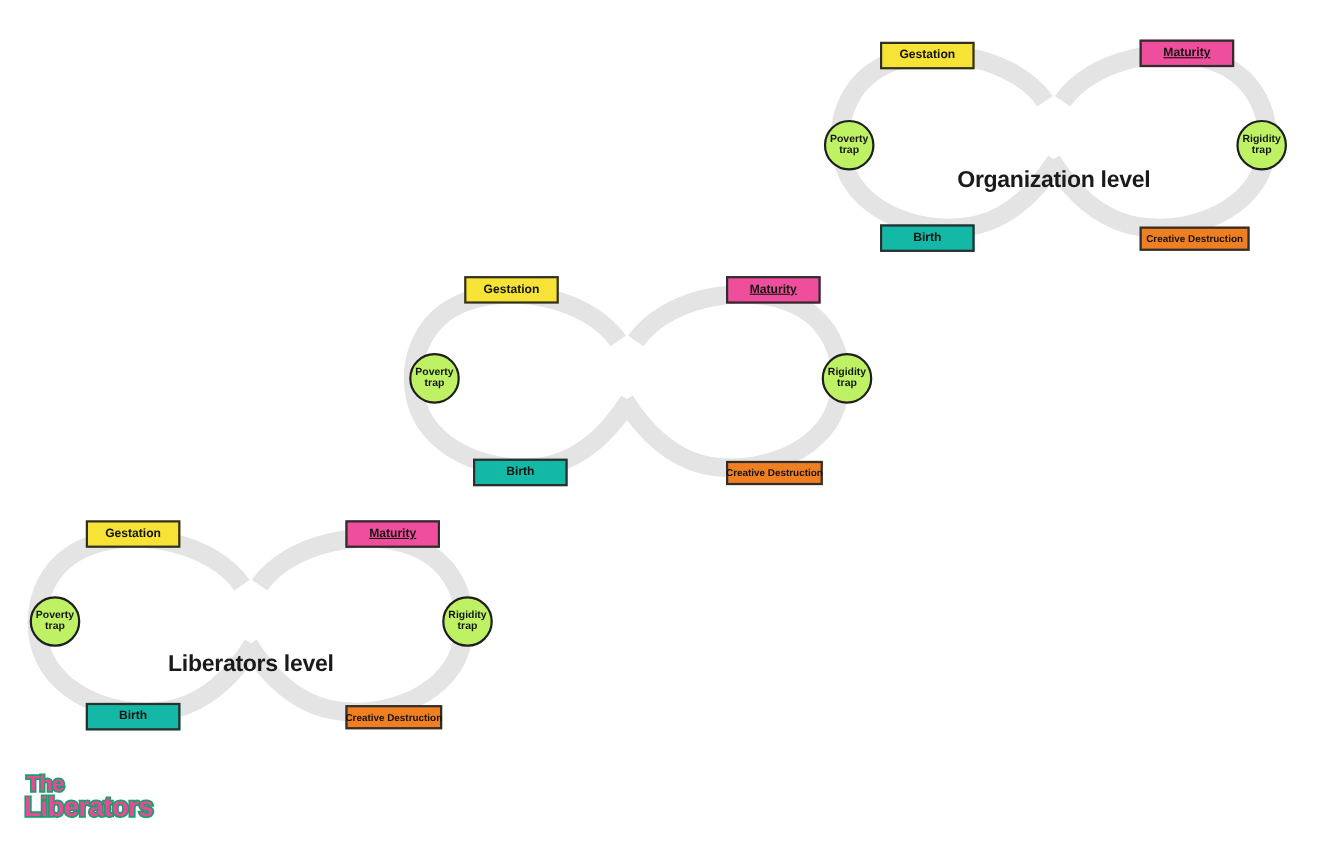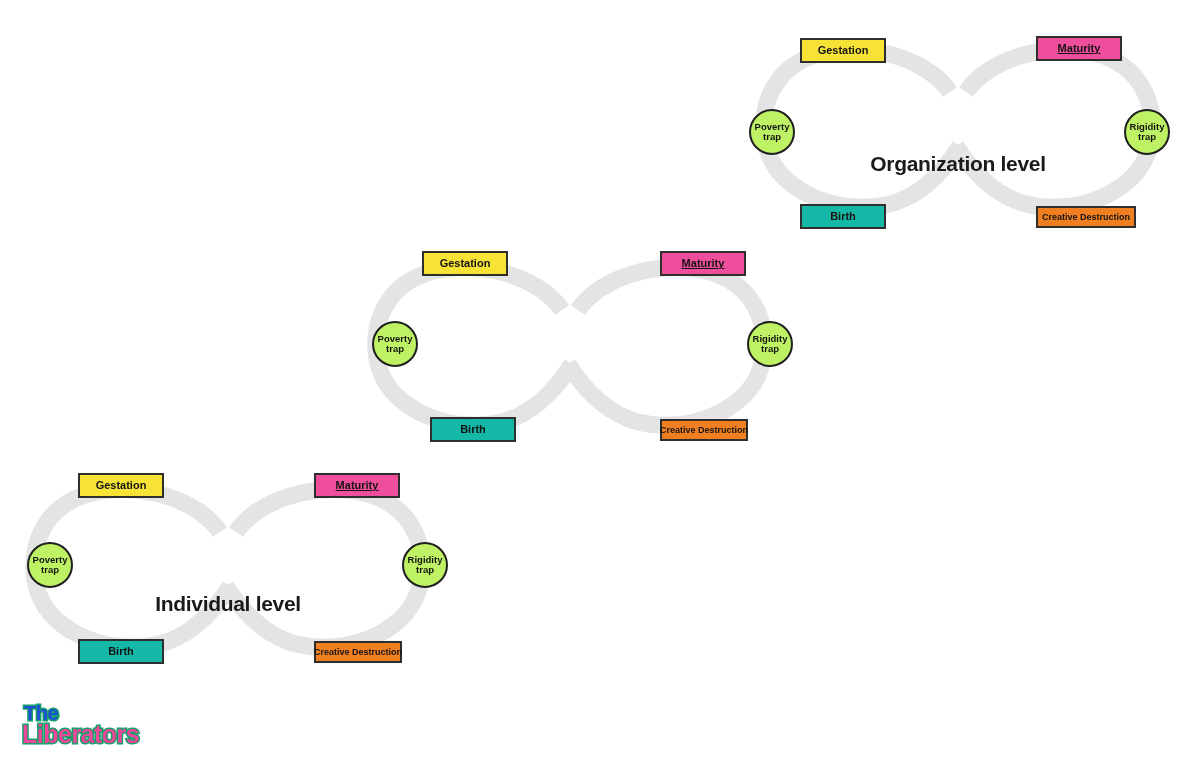--- a/index.html
+++ b/index.html
@@ -182,34 +182,34 @@
         <span>trap</span>
       </div>
     </div>
     <div class="level" style="left: 8px; top: 458px;">
       <svg class="loop-svg" viewBox="0 0 440 220">
         <g fill="none" stroke="#E4E4E4" stroke-width="17" stroke-linecap="butt">
           <path d="M 212 74 C 186 36, 118 22, 74 38 C 30 54, 18 100, 30 134 C 44 176, 104 198, 152 186 C 186 177, 208 150, 222 128"></path>
           <path d="M 228 74 C 254 36, 322 22, 366 38 C 410 54, 422 100, 410 134 C 396 176, 336 198, 288 186 C 254 177, 232 150, 218 128"></path>
         </g>
       </svg>
-      <div class="level-title" style="font-size: 21px;">Individual level</div>
+      <div class="level-title" style="font-size: 21px;">Liberators level</div>
       <div class="stage-box box-gestation" style="left: 70px; top: 15px; width: 86px; height: 25px; font-size: 11px;">Gestation</div>
       <div class="stage-box box-maturity" style="left: 306px; top: 15px; width: 86px; height: 25px; font-size: 11px;">Maturity</div>
       <div class="stage-box box-birth" style="left: 70px; top: 181px; width: 86px; height: 25px; font-size: 11px;">Birth</div>
       <div class="stage-box box-creative" style="left: 306px; top: 183px; width: 88px; height: 22px; font-size: 9px;">Creative Destruction</div>
       <div class="trap-circle" style="left: 19px; top: 84px; width: 46px; height: 46px; font-size: 9.5px;">
         <span>Poverty</span>
         <span>trap</span>
       </div>
       <div class="trap-circle" style="left: 394px; top: 84px; width: 46px; height: 46px; font-size: 9.5px;">
         <span>Rigidity</span>
         <span>trap</span>
       </div>
     </div>
   </div>
 
 <div class="footer">
   <div class="logo">
-    <div class="logo-line logo-line-1" style="color: #1d4ed8; -webkit-text-stroke: 3px rgb(23, 160, 107);">The</div>
+    <div class="logo-line logo-line-1" style="color: #ec4899; -webkit-text-stroke: 3px rgb(23, 160, 107);">The</div>
     <div class="logo-line logo-line-2" style="color: #ec4899; -webkit-text-stroke: 3px rgb(23, 160, 107);">Liberators</div>
   </div>
 </div>
 
 </body></html>

